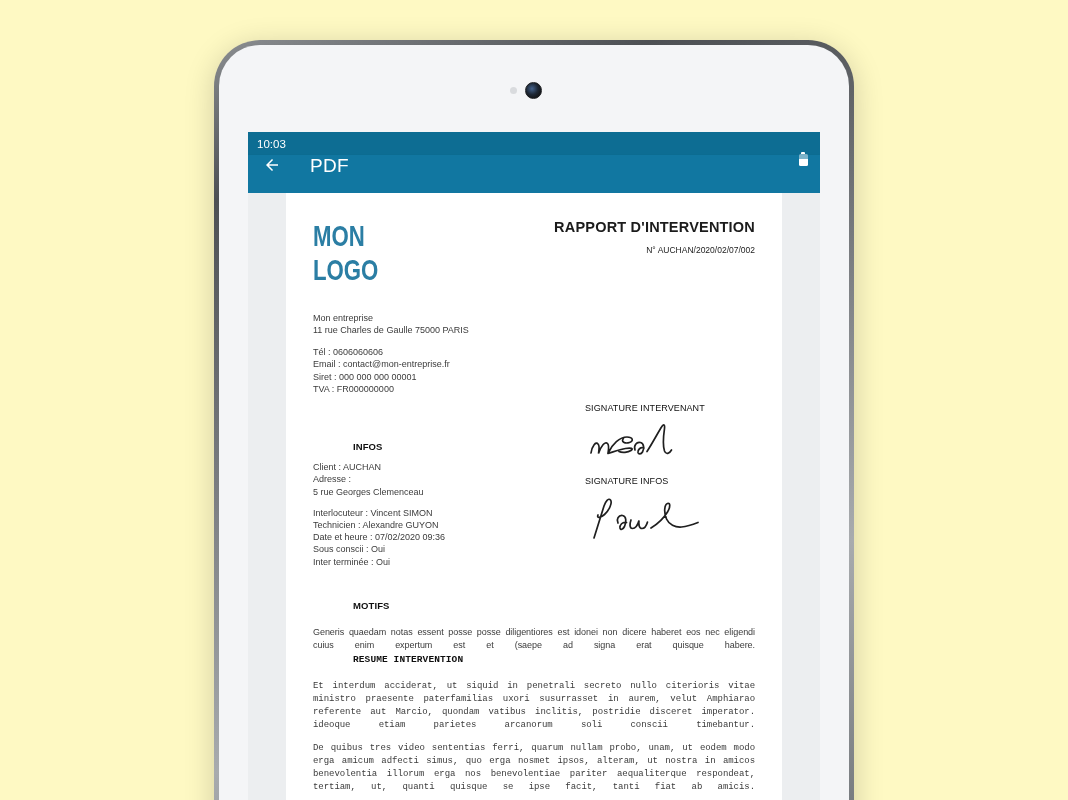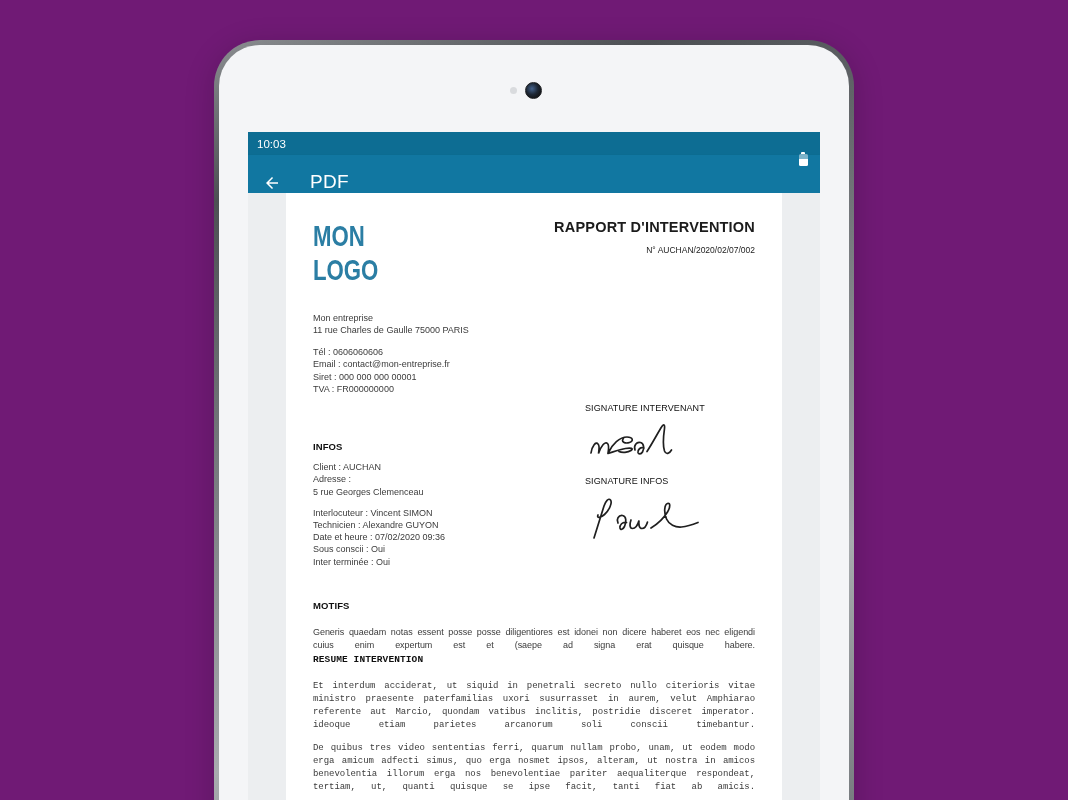--- a/index.html
+++ b/index.html
@@ -1,21 +1,21 @@
 <!DOCTYPE html>
 <html><head>
 <meta charset="utf-8">
 <style>
   * { margin: 0; padding: 0; box-sizing: border-box; }
   html, body { width: 1068px; height: 800px; }
   body { font-family: "Liberation Sans", sans-serif; }
 
   .stage {
     position: relative; width: 1068px; height: 800px;
-    background: #701a75; overflow: hidden;
+    background: #fef9c3; overflow: hidden;
   }
 
   
   .tablet {
     position: absolute; left: 214px; top: 40px; width: 640px; height: 1100px;
     border-radius: 46px;
     background: linear-gradient(160deg, #8b8e91 0%, #4d5054 12%, #7d8084 35%, #a8abae 55%, #707478 78%, #393c40 100%);
     box-shadow: 0 6px 30px rgba(0,0,0,0.18);
   }
   .bezel {
@@ -48,21 +48,21 @@
     position: relative; width: 9px; height: 12px; border-radius: 1.5px;
     background: linear-gradient(to top, #ffffff 0%, #ffffff 58%, rgba(255,255,255,0.45) 58%, rgba(255,255,255,0.45) 100%);
     margin-top: 1px;
   }
   .batt::before {
     content: ''; position: absolute; top: -2px; left: 2.5px; width: 4px; height: 2px;
     background: #fff; border-radius: 1px 1px 0 0;
   }
   .app-bar {
     height: 38px; background: #1177a1; color: #fff;
-    display: flex; align-items: flex-end; padding: 0 14px;
+    display: flex; align-items: flex-start; padding: 0 14px;
     box-shadow: 0 1px 2px rgba(0,0,0,0.12);
   }
   .back-btn { width: 20px; height: 20px; cursor: pointer; display: flex; align-items: center; justify-content: center; }
   .app-title { margin-left: 28px; font-size: 19px; font-weight: 500; letter-spacing: 0.3px; }
 
   
   .viewer { height: 939px; background: #eceef0; }
   .page {
     position: relative; width: 496px; margin: 0 auto; height: 830px;
     background: #ffffff; color: #3b3b3b;
@@ -82,21 +82,21 @@
 
   .company { position: absolute; top: 119px; left: 27px; font-size: 9px; line-height: 12.4px; }
   .v-gap { height: 9px; }
 
   .sig-col { position: absolute; top: 210px; left: 299px; width: 175px; }
   .sig-heading { font-size: 9px; font-weight: normal; color: #101010; letter-spacing: 0.1px; }
   .sig-svg { display: block; margin: 7px 0 0 2px; }
   .sig-heading.second { margin-top: 12px; }
 
   .infos { position: absolute; top: 248px; left: 27px; width: 245px; font-size: 9px; line-height: 12.2px; }
-  .section-heading { font-size: 9.5px; font-weight: bold; color: #0f0f0f; margin-bottom: 8px; letter-spacing: 0.1px; }
+  .section-heading { font-size: 9.5px; font-weight: bold; color: #0f0f0f; margin-bottom: 8px; letter-spacing: 0.1px; margin-left: 40px; }
 
   .motifs { position: absolute; top: 407px; left: 27px; right: 27px; }
   .resume { position: absolute; top: 461px; left: 27px; right: 27px; font-family: Liberation Mono, monospace; }
   .para {
     font-size: 9px; line-height: 13px; color: #3b3b3b;
     text-align: justify; text-align-last: justify;
     word-spacing: 1.6px; letter-spacing: -0.05px; margin-top: 15px;
   }
   .para.single { text-align: left; text-align-last: left; word-spacing: 0.4px; margin-top: 10px; }
   .para.mt { margin-top: 10px; }

